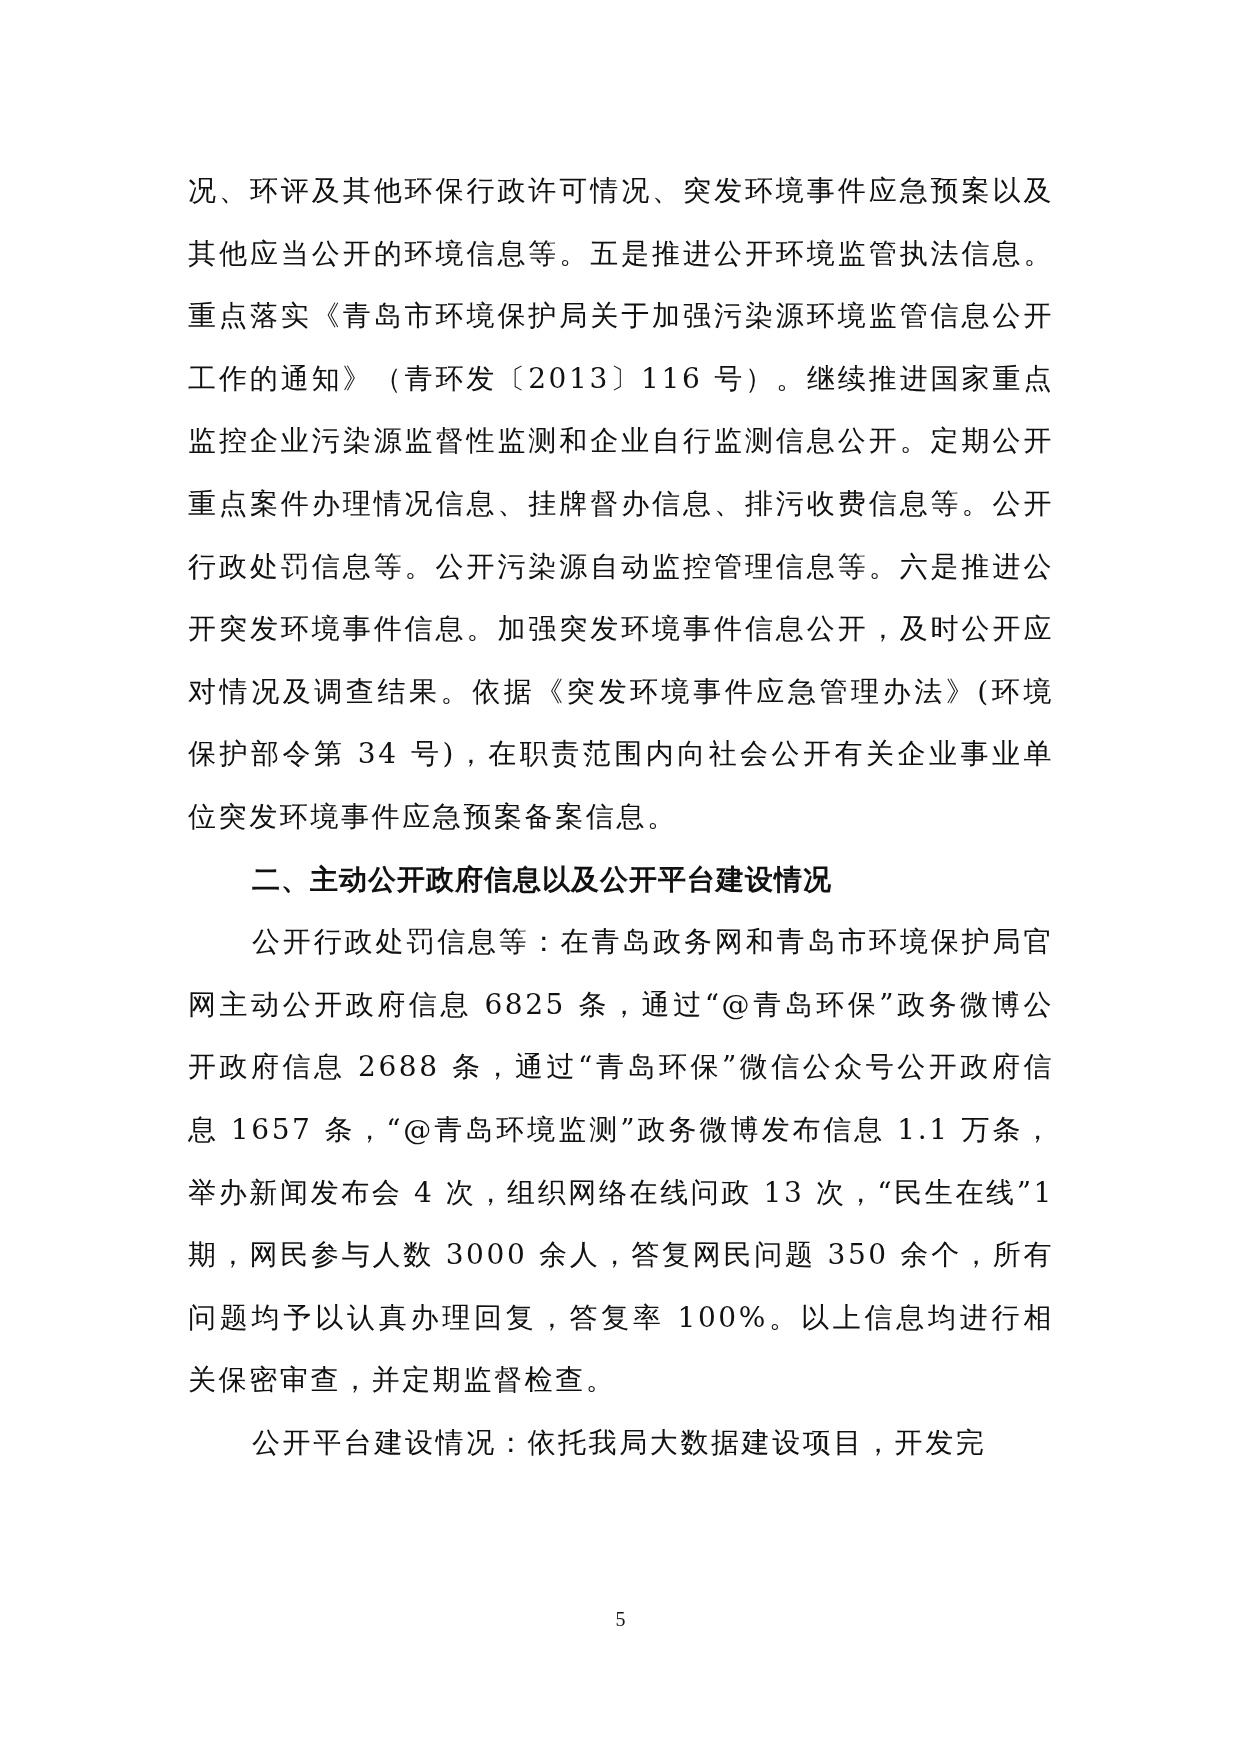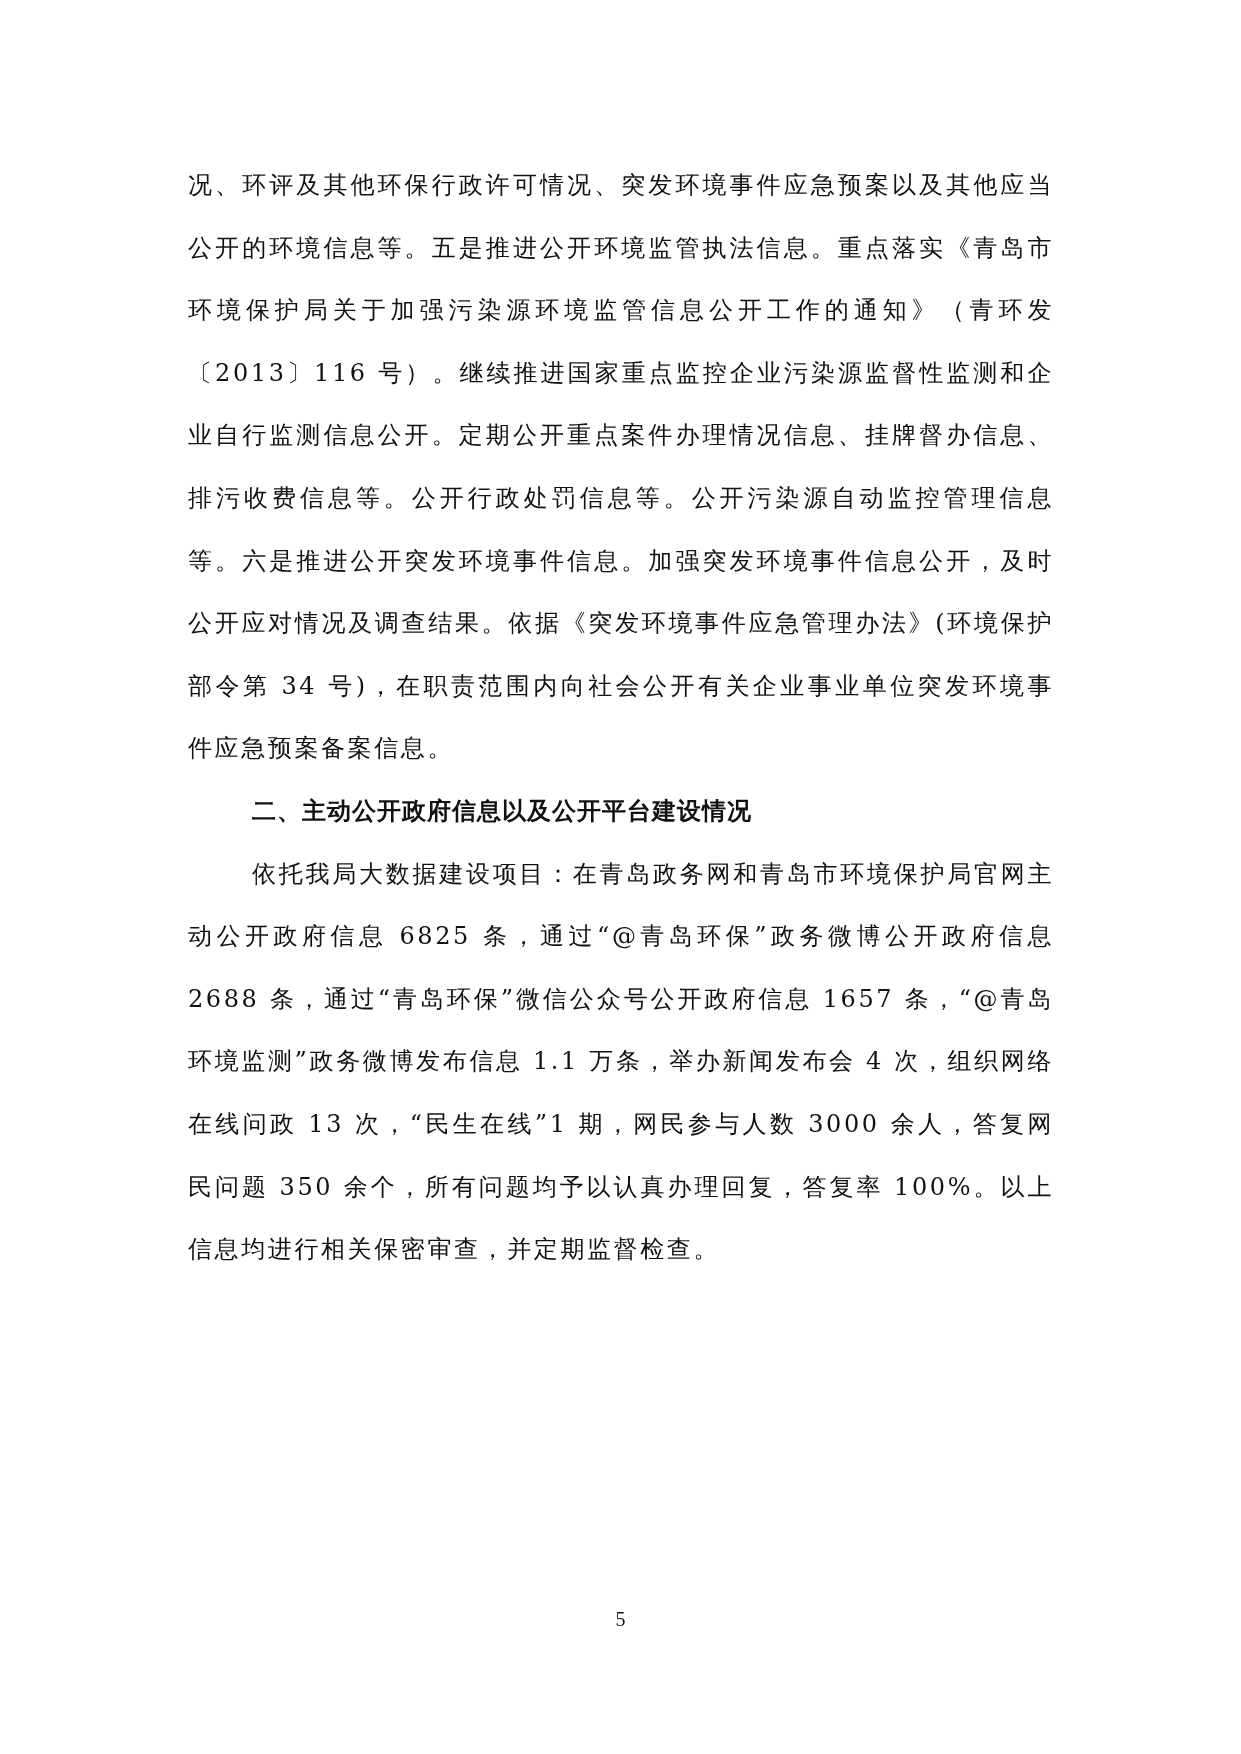--- a/index.html
+++ b/index.html
@@ -17,24 +17,24 @@
     .page {
       position: absolute;
       left: 0; top: 0;
       width: 1241px;
       height: 1754px;
       background: #ffffff;
     }
     .body-text {
       position: absolute;
       left: 188px;
-      top: 154px;
+      top: 160px;
       width: 866px;
       font-family: "DejaVu Serif", "Liberation Serif", serif;
-      font-size: 24px;
+      font-size: 28px;
       line-height: 62.6px;
       letter-spacing: 2.6px;
       text-align: justify;
       text-justify: inter-character;
     }
     .para {
       margin: 0;
       padding: 0;
     }
     .indent {
@@ -68,20 +68,23 @@
 
     <p class="para">
       <span>况、环评及其他环保行政许可情况、突发环境事件应急预案以及其他应当公开的环境信息等。五是推进公开环境监管执法信息。重点落实《青岛市环境保护局关于加强污染源环境监管信息公开工作的通知》（青环发〔2013〕116 号）。继续推进国家重点监控企业污染源监督性监测和企业自行监测信息公开。定期公开重点案件办理情况信息、挂牌督办信息、排污收费信息等。公开行政处罚信息等。公开污染源自动监控管理信息等。六是推进公开突发环境事件信息。加强突发环境事件信息公开，及时公开应对情况及调查结果。依据《突发环境事件应急管理办法》(环境保护部令第 34 号)，在职责范围内向社会公开有关企业事业单位突发环境事件应急预案备案信息。</span>
     </p>
 
     <p class="para heading">
       <span>二、主动公开政府信息以及公开平台建设情况</span>
     </p>
 
     <p class="para indent">
-      <span class="lead">依托我局大数据建设项目：</span><span>在青岛政务网和青岛市环境保护局官网主动公开政府信息 6825 条，通过“@青岛环保”政务微博公开政府信息 2688 条，通过“青岛环保”微信公众号公开政府信息 1657 条，“@青岛环境监测”政务微博发布信息 1.1 万条，举办新闻发布会 4 次，组织网络在线问政 13 次，“民生在线”1 期，网民参与人数 3000 余人，答复网民问题 350 余个，所有问题均予以认真办理回复，答复率 100%。以上信息均进行相关保密审查，并定期监督检查。</span>
+      <span class="lead">公开行政处罚信息等：</span><span>在青岛政务网和青岛市环境保护局官网主动公开政府信息 6825 条，通过“@青岛环保”政务微博公开政府信息 2688 条，通过“青岛环保”微信公众号公开政府信息 1657 条，“@青岛环境监测”政务微博发布信息 1.1 万条，举办新闻发布会 4 次，组织网络在线问政 13 次，“民生在线”1 期，网民参与人数 3000 余人，答复网民问题 350 余个，所有问题均予以认真办理回复，答复率 100%。以上信息均进行相关保密审查，并定期监督检查。</span>
     </p>
 
+    <p class="para indent">
+      <span class="lead">公开平台建设情况：</span><span>依托我局大数据建设项目，开发完</span>
+    </p>
 
   </div>
 
   <div class="page-number">5</div>
 </div>
 
 </body></html>

